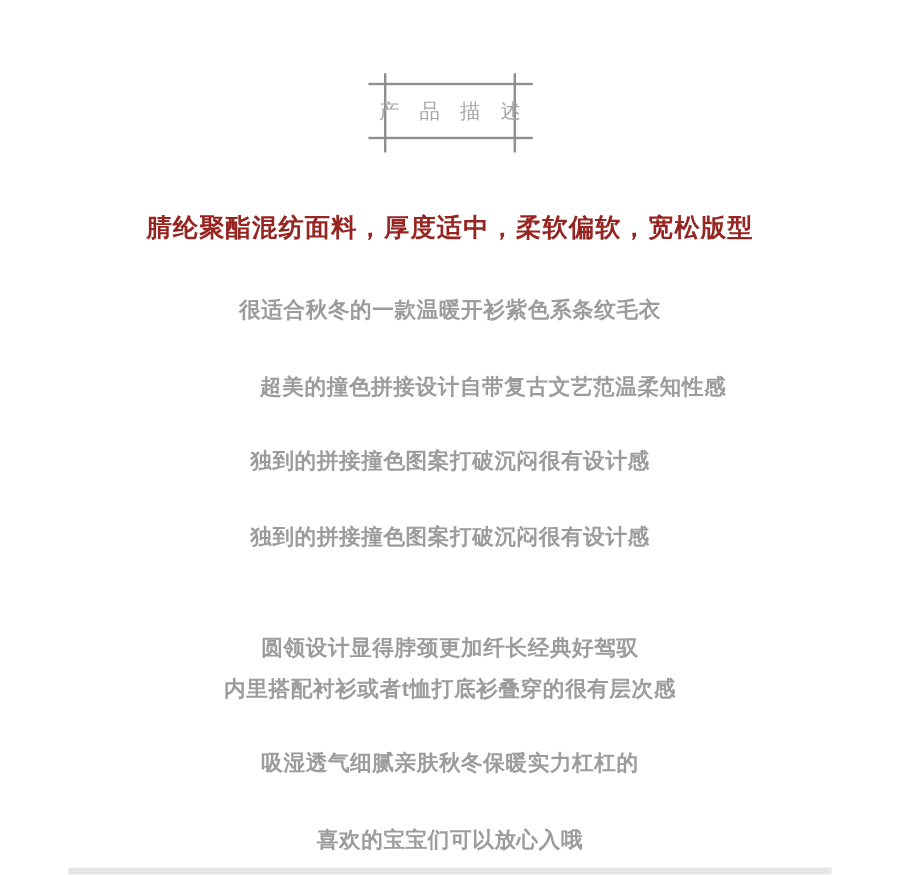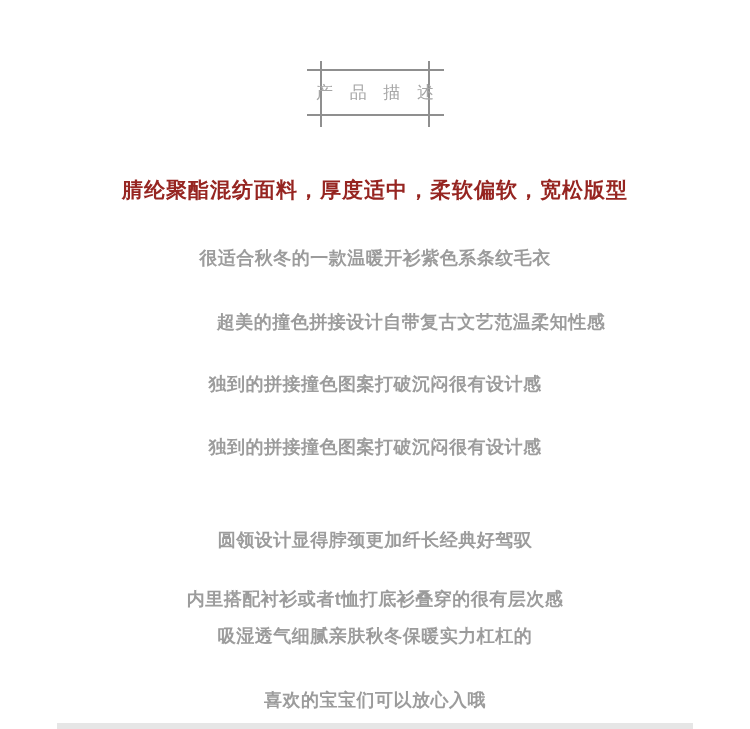--- a/index.html
+++ b/index.html
@@ -64,21 +64,21 @@
   .desc-line {
     font-size: 18px;
     letter-spacing: 0.5px;
     color: #9c9c9c;
   }
   .desc-0 { top: 246px; }
   .desc-1 { top: 310px; padding-left: 36px; }
   .desc-2 { top: 372px; }
   .desc-3 { top: 435px; }
   .desc-4 { top: 528px; }
-  .desc-5 { top: 562px; margin-top: 25px; }
+  .desc-5 { top: 562px; }
   .desc-6 { top: 624px; }
   .desc-7 { top: 688px; }
 
   
   .bottom-divider {
     position: absolute;
     left: 57px;
     right: 57px;
     bottom: 0;
     height: 6px;

